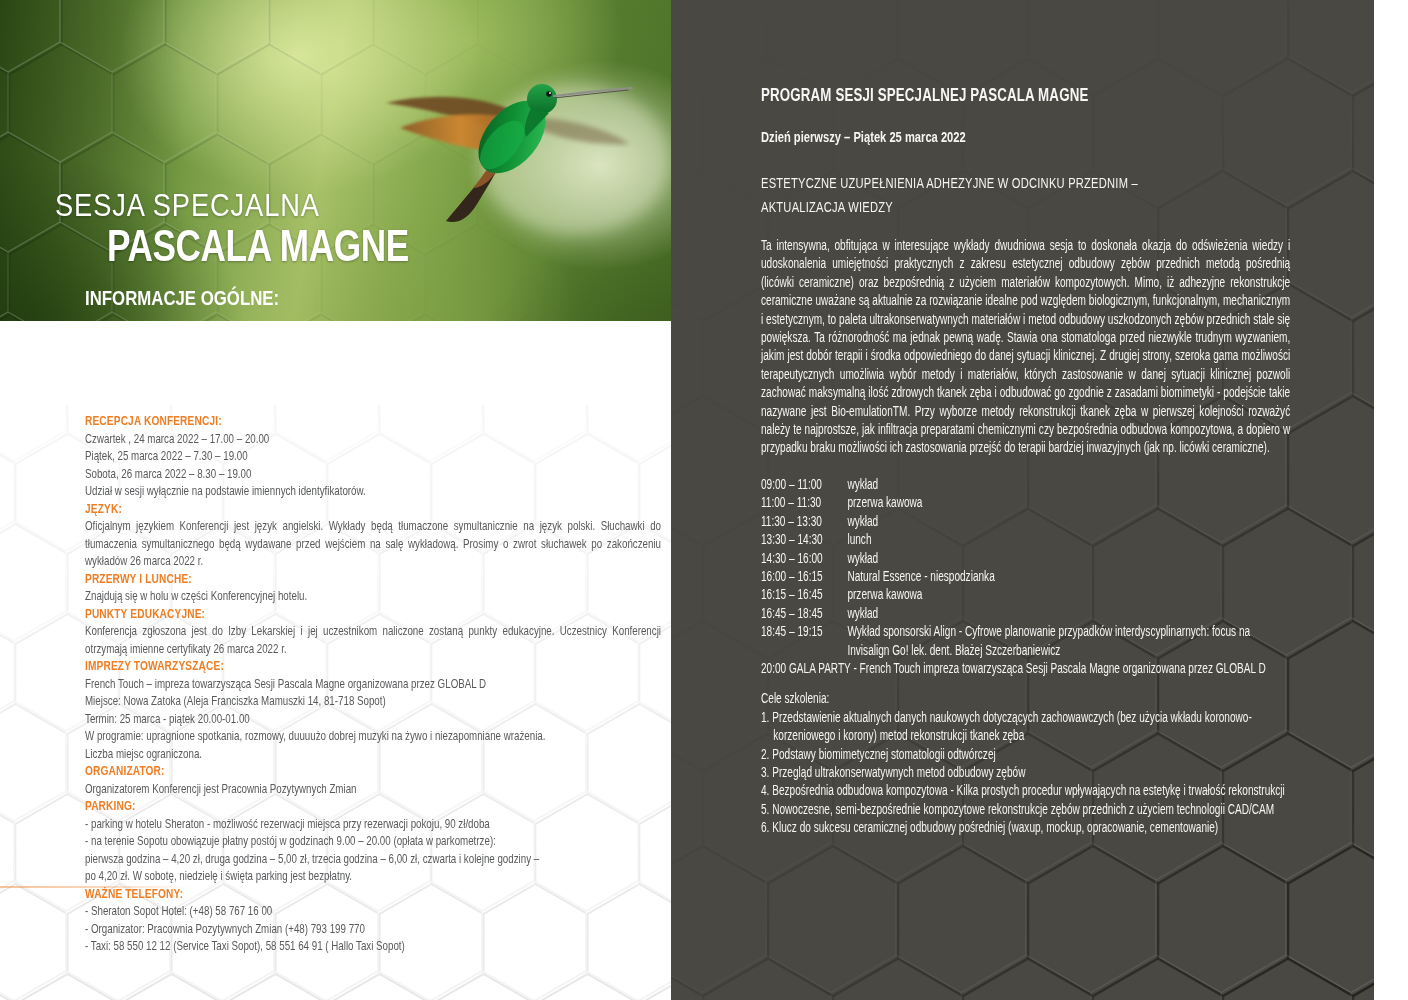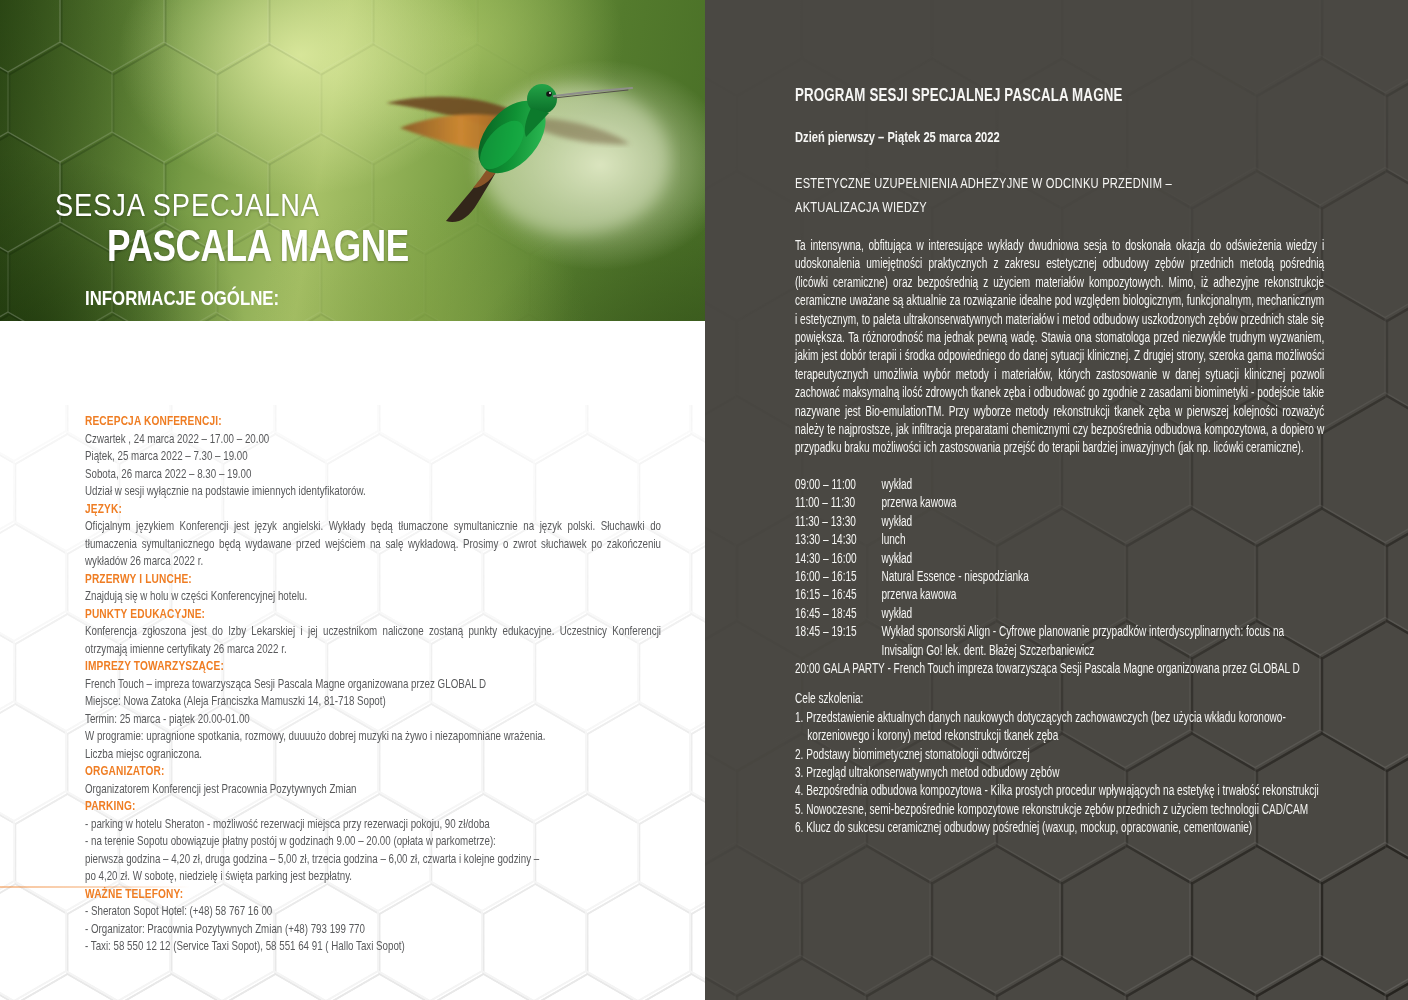--- a/index.html
+++ b/index.html
@@ -37,21 +37,21 @@
   .info-content {
     position:absolute; left:85px; top:7px; width:768px;
     transform:scaleX(.75); transform-origin:left top;
     font-size:13px; line-height:17.5px; color:#58595b;
   }
   .sec-h { color:#ef7d23; font-weight:bold; font-size:13.5px; line-height:17.5px; letter-spacing:.2px; }
   .ln { line-height:17.5px; }
   .just { text-align:justify; }
 
   
-  .right-panel { position:absolute; left:705px; top:0; width:703px; height:1000px; background:#4a4843; overflow:hidden; }
+  .right-panel { position:absolute; left:671px; top:0; width:703px; height:1000px; background:#4a4843; overflow:hidden; }
   .right-panel svg.hexdark { position:absolute; left:0; top:0; }
   .rp-content {
     position:absolute; left:90px; top:0; width:735px;
     transform:scaleX(.72); transform-origin:left top;
     color:#f6f6f4; font-size:14px; line-height:18.4px;
   }
   .rp-title { margin-top:84px; font-size:18.5px; font-weight:bold; letter-spacing:.2px; line-height:21px; }
   .rp-day   { margin-top:23px; font-size:15.5px; font-weight:bold; line-height:18px; }
   .rp-topic { margin-top:25px; font-size:15.5px; line-height:24px; letter-spacing:.3px; }
   .rp-intro { margin-top:17px; text-align:justify; }

